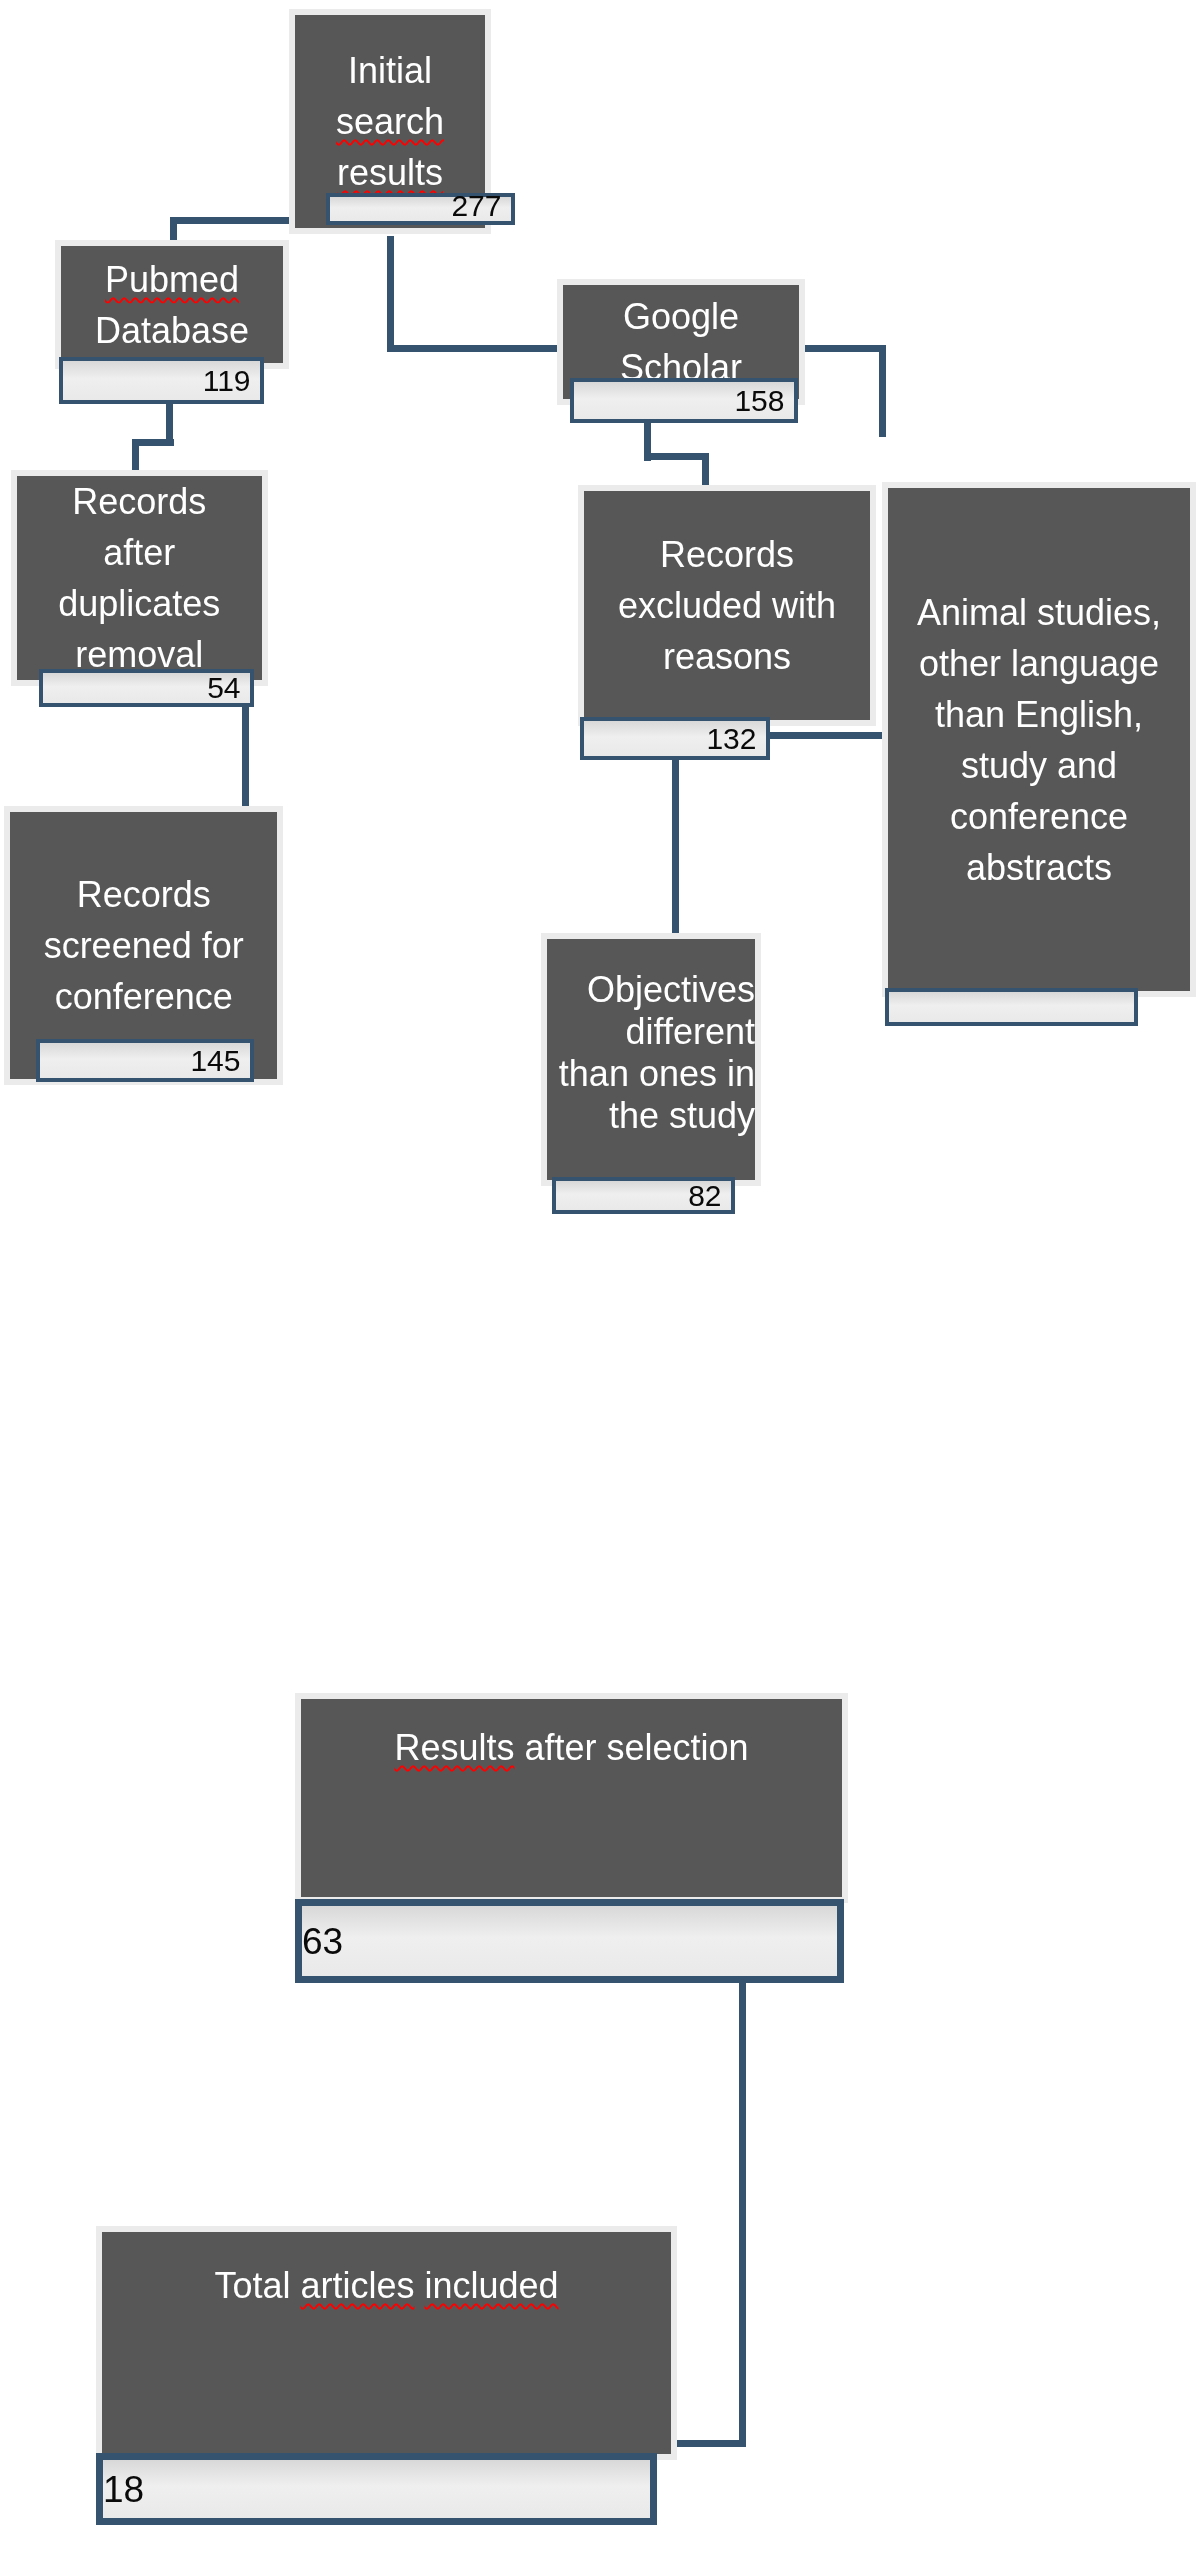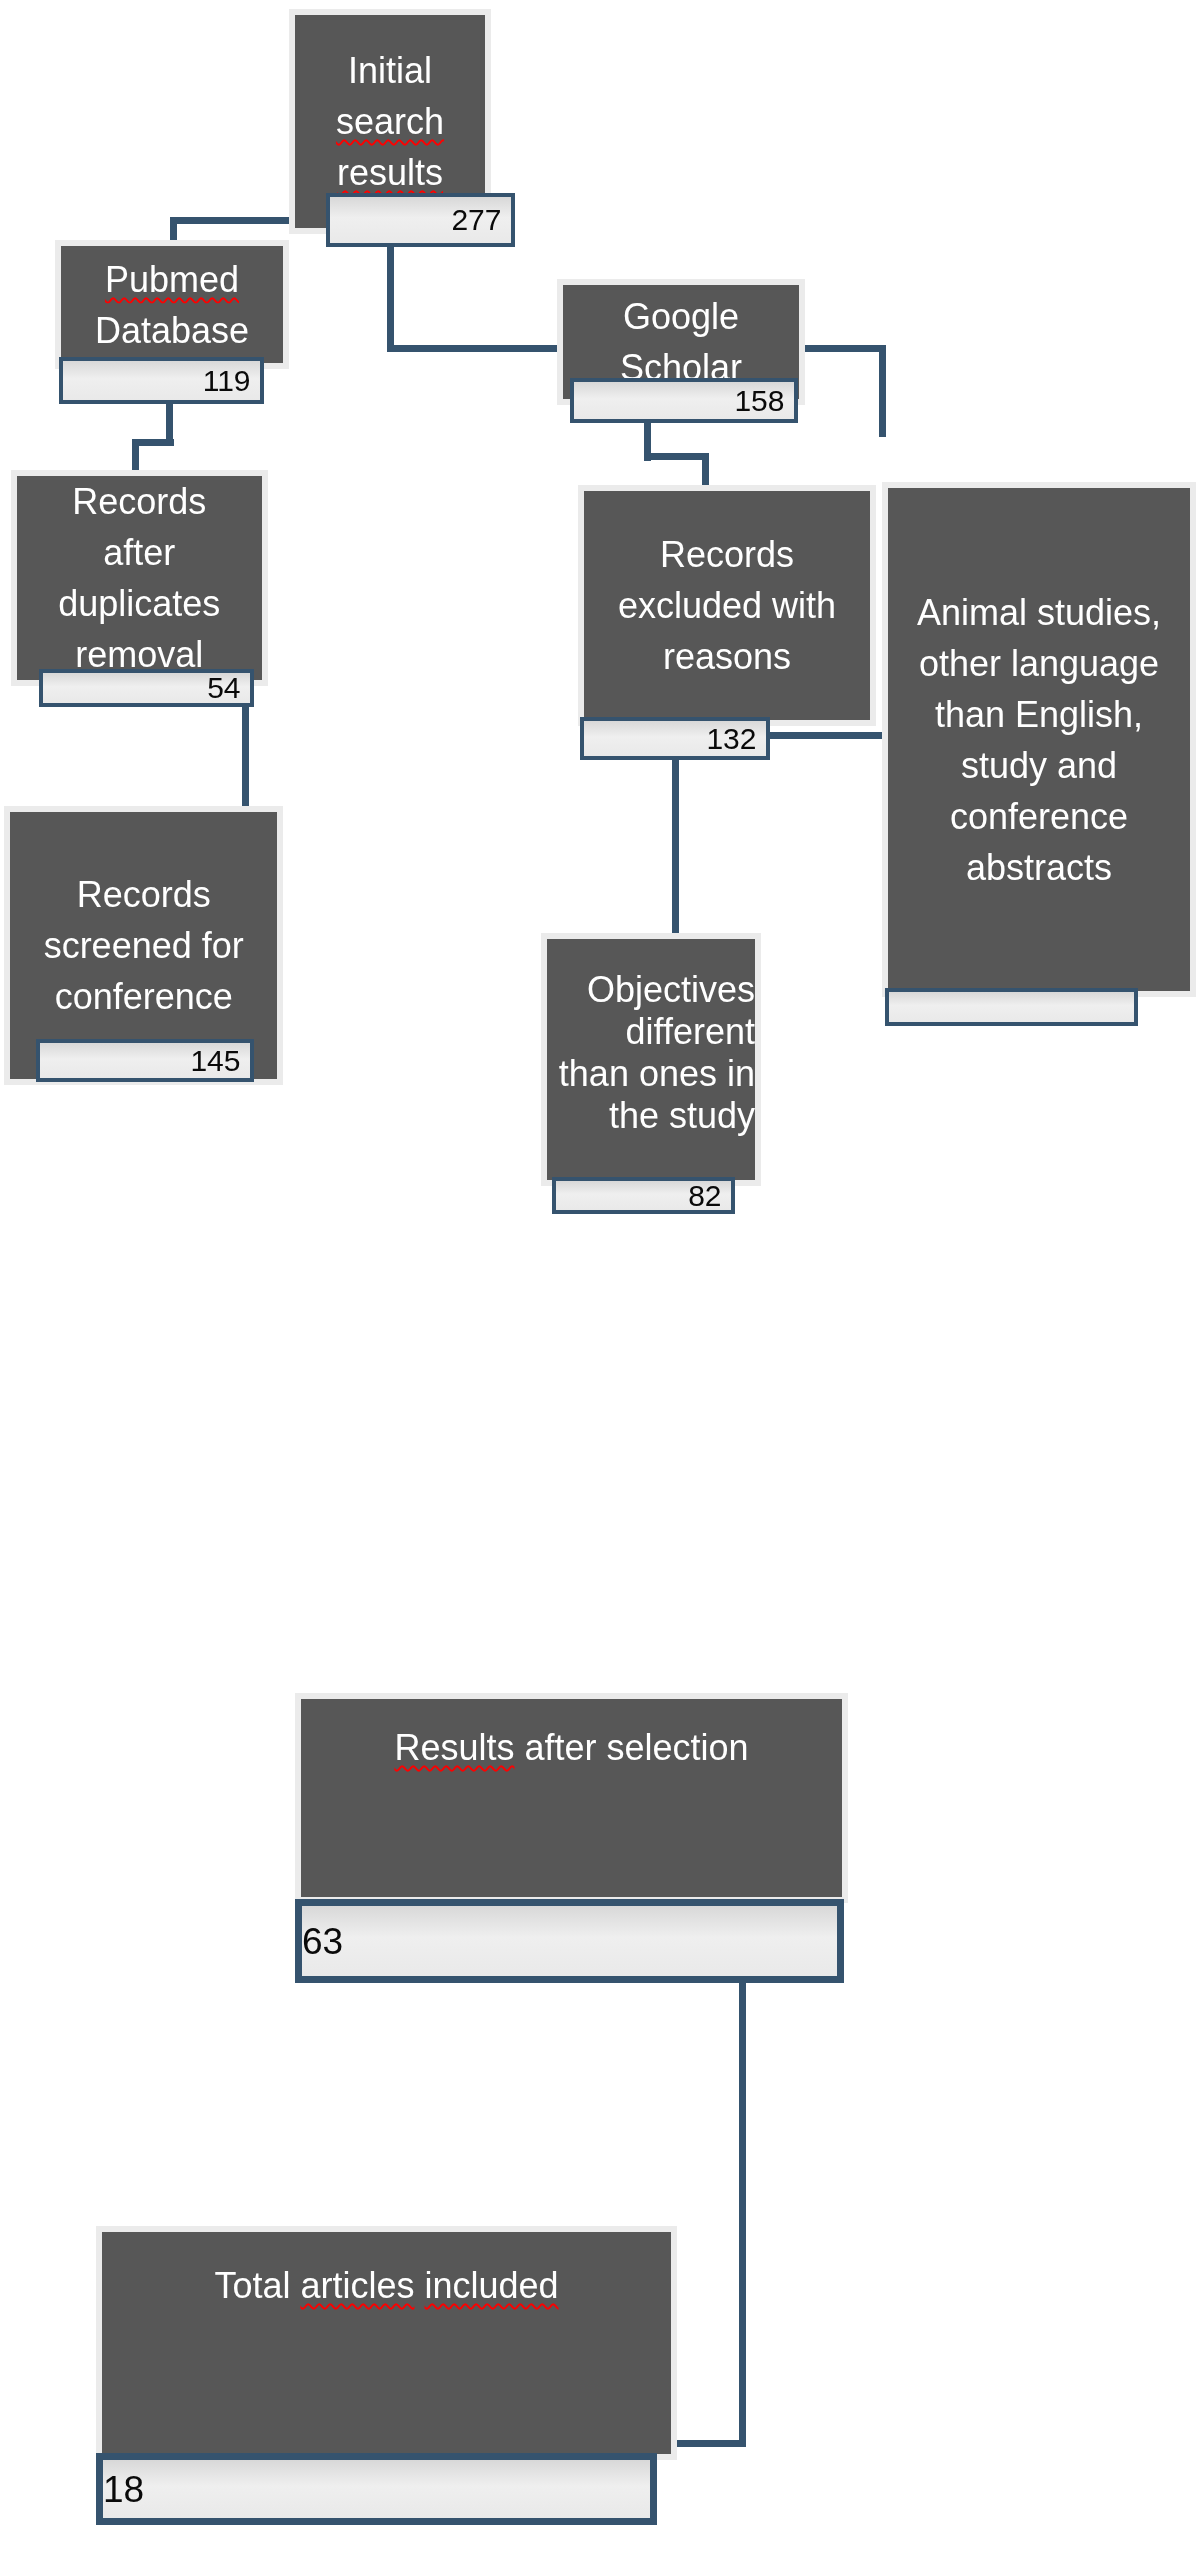--- a/index.html
+++ b/index.html
@@ -127,21 +127,21 @@
   </div>
 
   <div class="cbox top-anchor" style="left:295px;top:1693px;width:553px;height:210px;padding-top:23px;">
     <div class="line"><span class="sq">Results</span><span> after selection</span></div>
   </div>
 
   <div class="cbox top-anchor" style="left:96px;top:2226px;width:581px;height:234px;padding-top:28px;">
     <div class="line"><span>Total </span><span class="sq">articles</span><span> </span><span class="sq">included</span></div>
   </div>
 
-  <div class="vbar num-right" style="left:326px;top:193px;width:189px;height:54px;">
+  <div class="vbar num-right" style="left:326px;top:193px;width:189px;height:32px;align-items:flex-end;">
       <span>277</span>
     </div>
   <div class="vbar num-right" style="left:59px;top:357px;width:205px;height:47px;">
       <span>119</span>
     </div>
   <div class="vbar num-right" style="left:570px;top:378px;width:228px;height:45px;">
       <span>158</span>
     </div>
   <div class="vbar num-right" style="left:39px;top:669px;width:215px;height:38px;">
       <span>54</span>

